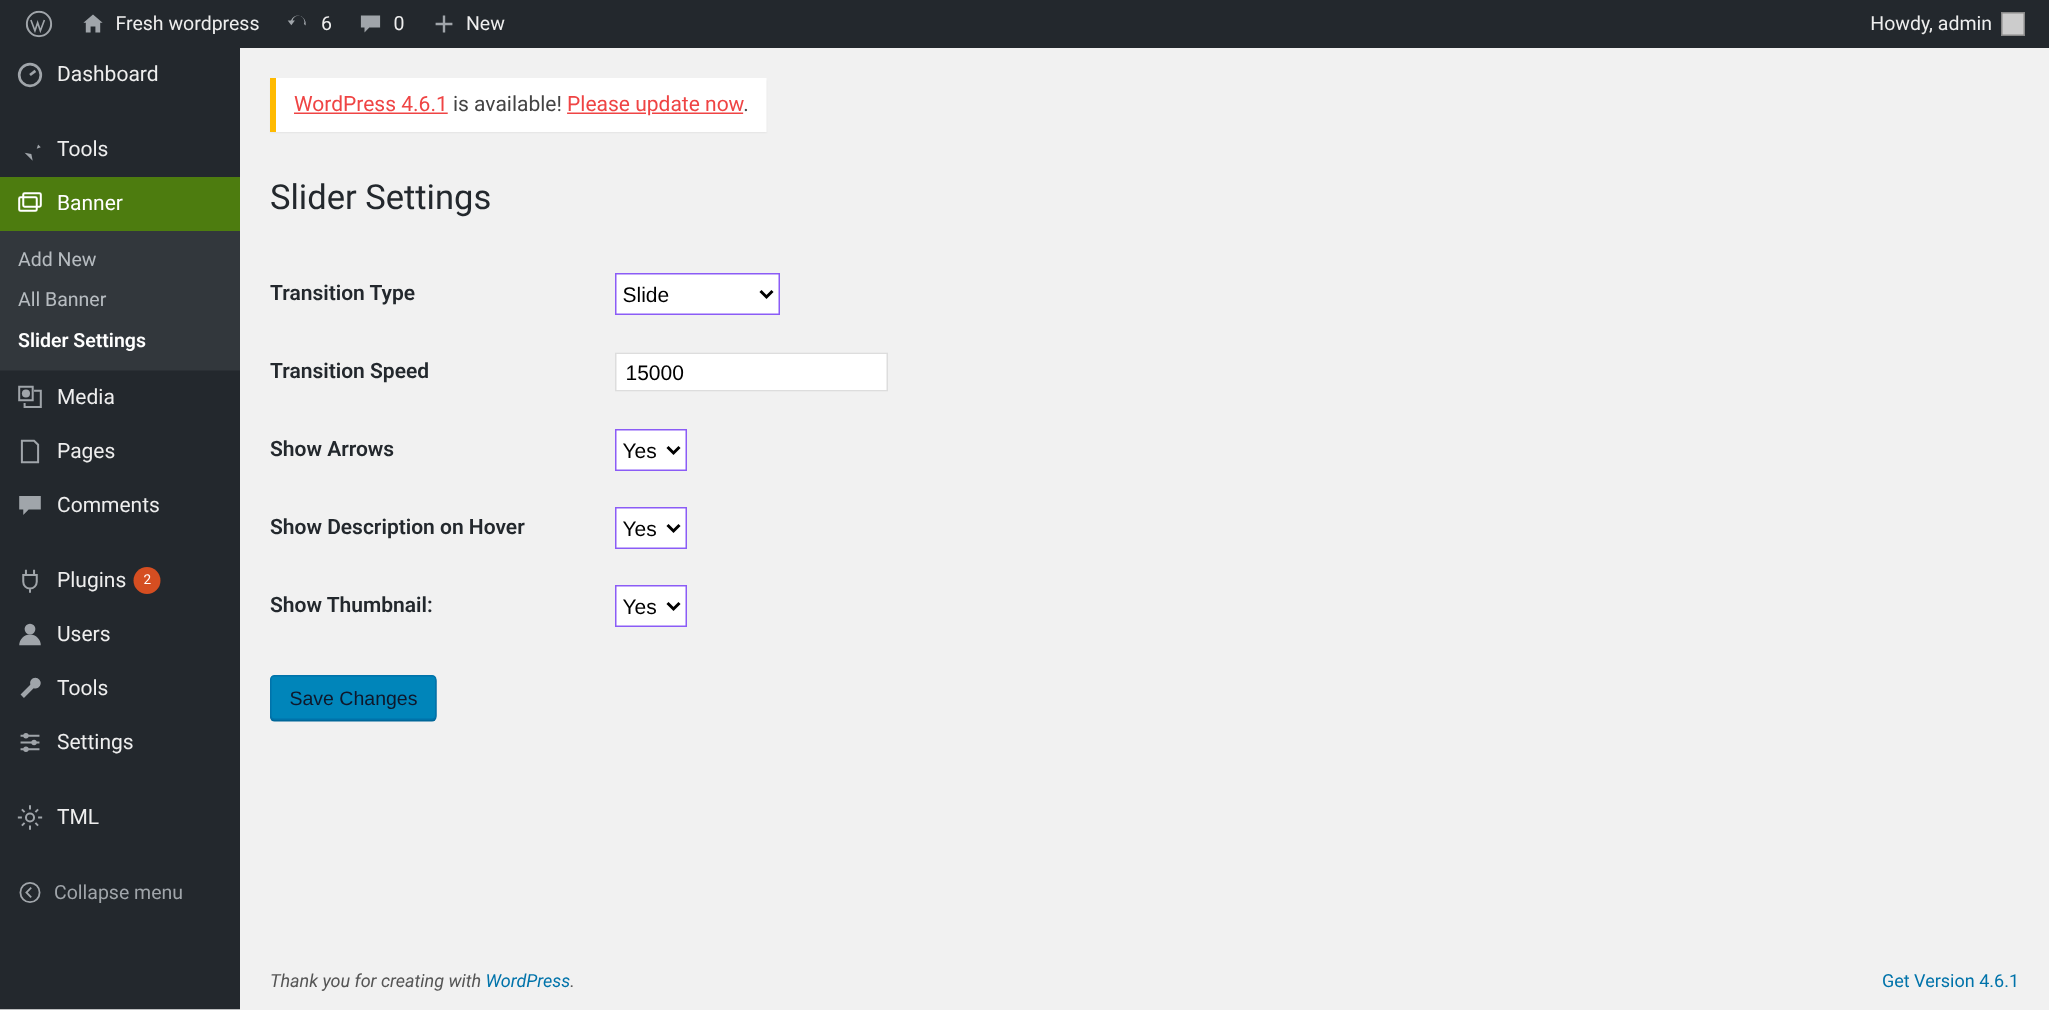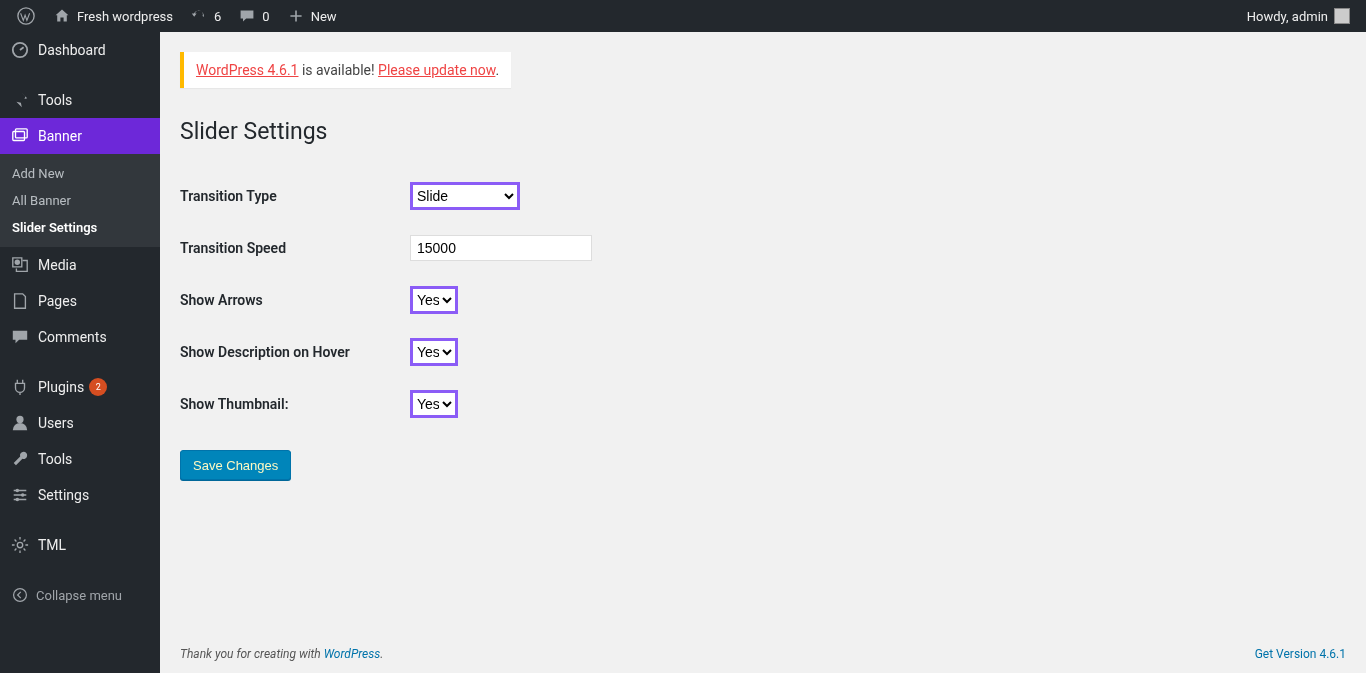--- a/index.html
+++ b/index.html
@@ -12,21 +12,21 @@
 #adminbar .ab-item{display:flex;align-items:center;padding:0 8px;height:32px;color:#eee;cursor:pointer}
 #adminbar .ab-icon{width:20px;height:20px;display:flex;align-items:center;justify-content:center;fill:#a0a5aa;color:#a0a5aa}
 #adminbar .ab-label{margin-left:5px;color:#eee}
 #adminbar .ab-right{margin-left:auto;display:flex;align-items:flex-start}
 #adminbar .avatar{width:16px;height:16px;background:#ccc;margin-left:6px;border:1px solid #888}
 
 
 #adminmenu{position:absolute;top:32px;left:0;bottom:0;width:160px;background:#23282d;color:#eee}
 #adminmenu ul{list-style:none}
 #adminmenu .menu-item{display:flex;align-items:center;padding:8px 10px;color:#eee;cursor:pointer;font-size:14px;position:relative}
-#adminmenu .menu-item.current{background:#6d28d9;color:#fff}
+#adminmenu .menu-item.current{background:#4d7c0f;color:#fff}
 #adminmenu .menu-item.current::after{content:"";position:absolute;right:-8px;top:50%;transform:translateY(-50%);border:8px solid transparent;border-right-color:#f1f1f1}
 #adminmenu .menu-icon{width:20px;height:20px;margin-right:8px;display:flex;align-items:center;justify-content:center;fill:#a0a5aa;color:#a0a5aa}
 #adminmenu .menu-item.current .menu-icon{fill:#fff;color:#fff}
 #adminmenu .submenu{background:#32373c;padding:6px 0}
 #adminmenu .submenu-item{padding:6px 12px;color:rgba(240,245,250,.7);cursor:pointer;font-size:13px}
 #adminmenu .submenu-item.current{color:#fff;font-weight:600}
 #adminmenu .separator{height:14px}
 #adminmenu .collapse{display:flex;align-items:center;padding:8px 10px;color:#a0a5aa;cursor:pointer;font-size:13px}
 #adminmenu .collapse-icon{width:20px;height:20px;margin-right:6px;display:flex;align-items:center;justify-content:center}
 .plugin-count{display:inline-block;min-width:18px;height:18px;border-radius:9px;background:#d54e21;color:#fff;font-size:9px;line-height:18px;text-align:center;margin-left:5px}
@@ -34,26 +34,26 @@
 
 #wpbody{position:absolute;top:32px;left:160px;right:0;bottom:0;padding:0;overflow:auto}
 #wpbody-content{padding:10px 20px 50px}
 .update-nag{background:#fff;border-left:4px solid #ffba00;box-shadow:0 1px 1px rgba(0,0,0,.04);padding:10px 12px;margin:10px 0 20px;display:inline-block;font-size:14px}
 .update-nag a{color:#ef4444;text-decoration:underline}
 h1.page-title{font-size:23px;font-weight:400;margin:10px 0 25px;color:#23282d}
 
 .form-table{width:100%;border-collapse:collapse}
 .form-table th{text-align:left;padding:18px 10px 18px 0;width:220px;vertical-align:top;font-weight:600;font-size:14px;color:#23282d}
 .form-table td{padding:12px 10px}
-.form-table select{font-size:14px;height:28px;border:3px solid #8b5cf6;background:#fff}
+.form-table select{font-size:14px;height:28px;border:1px solid #8b5cf6;background:#fff}
 .form-table select.wide{width:110px}
 .form-table select.narrow{width:48px}
 .form-table input[type=text]{font-size:14px;padding:4px 6px;border:1px solid #ddd;width:182px;background:#fff}
 
-.button-primary{background:#0085ba;border:1px solid #0073aa;color:#fef9c3;padding:0 12px;height:30px;border-radius:3px;font-size:13px;cursor:pointer;box-shadow:0 1px 0 #006799}
+.button-primary{background:#0085ba;border:1px solid #0073aa;color:#0f172a;padding:0 12px;height:30px;border-radius:3px;font-size:13px;cursor:pointer;box-shadow:0 1px 0 #006799}
 .submit{margin-top:20px}
 
 #wpfooter{position:absolute;bottom:0;left:160px;right:0;padding:12px 20px;color:#555;font-style:italic;font-size:12px;display:flex;justify-content:space-between;background:#f1f1f1}
 #wpfooter a{color:#0073aa}
 #wpfooter .right{font-style:normal}
 </style>
 </head>
 <body>
 
 <div id="adminbar">

